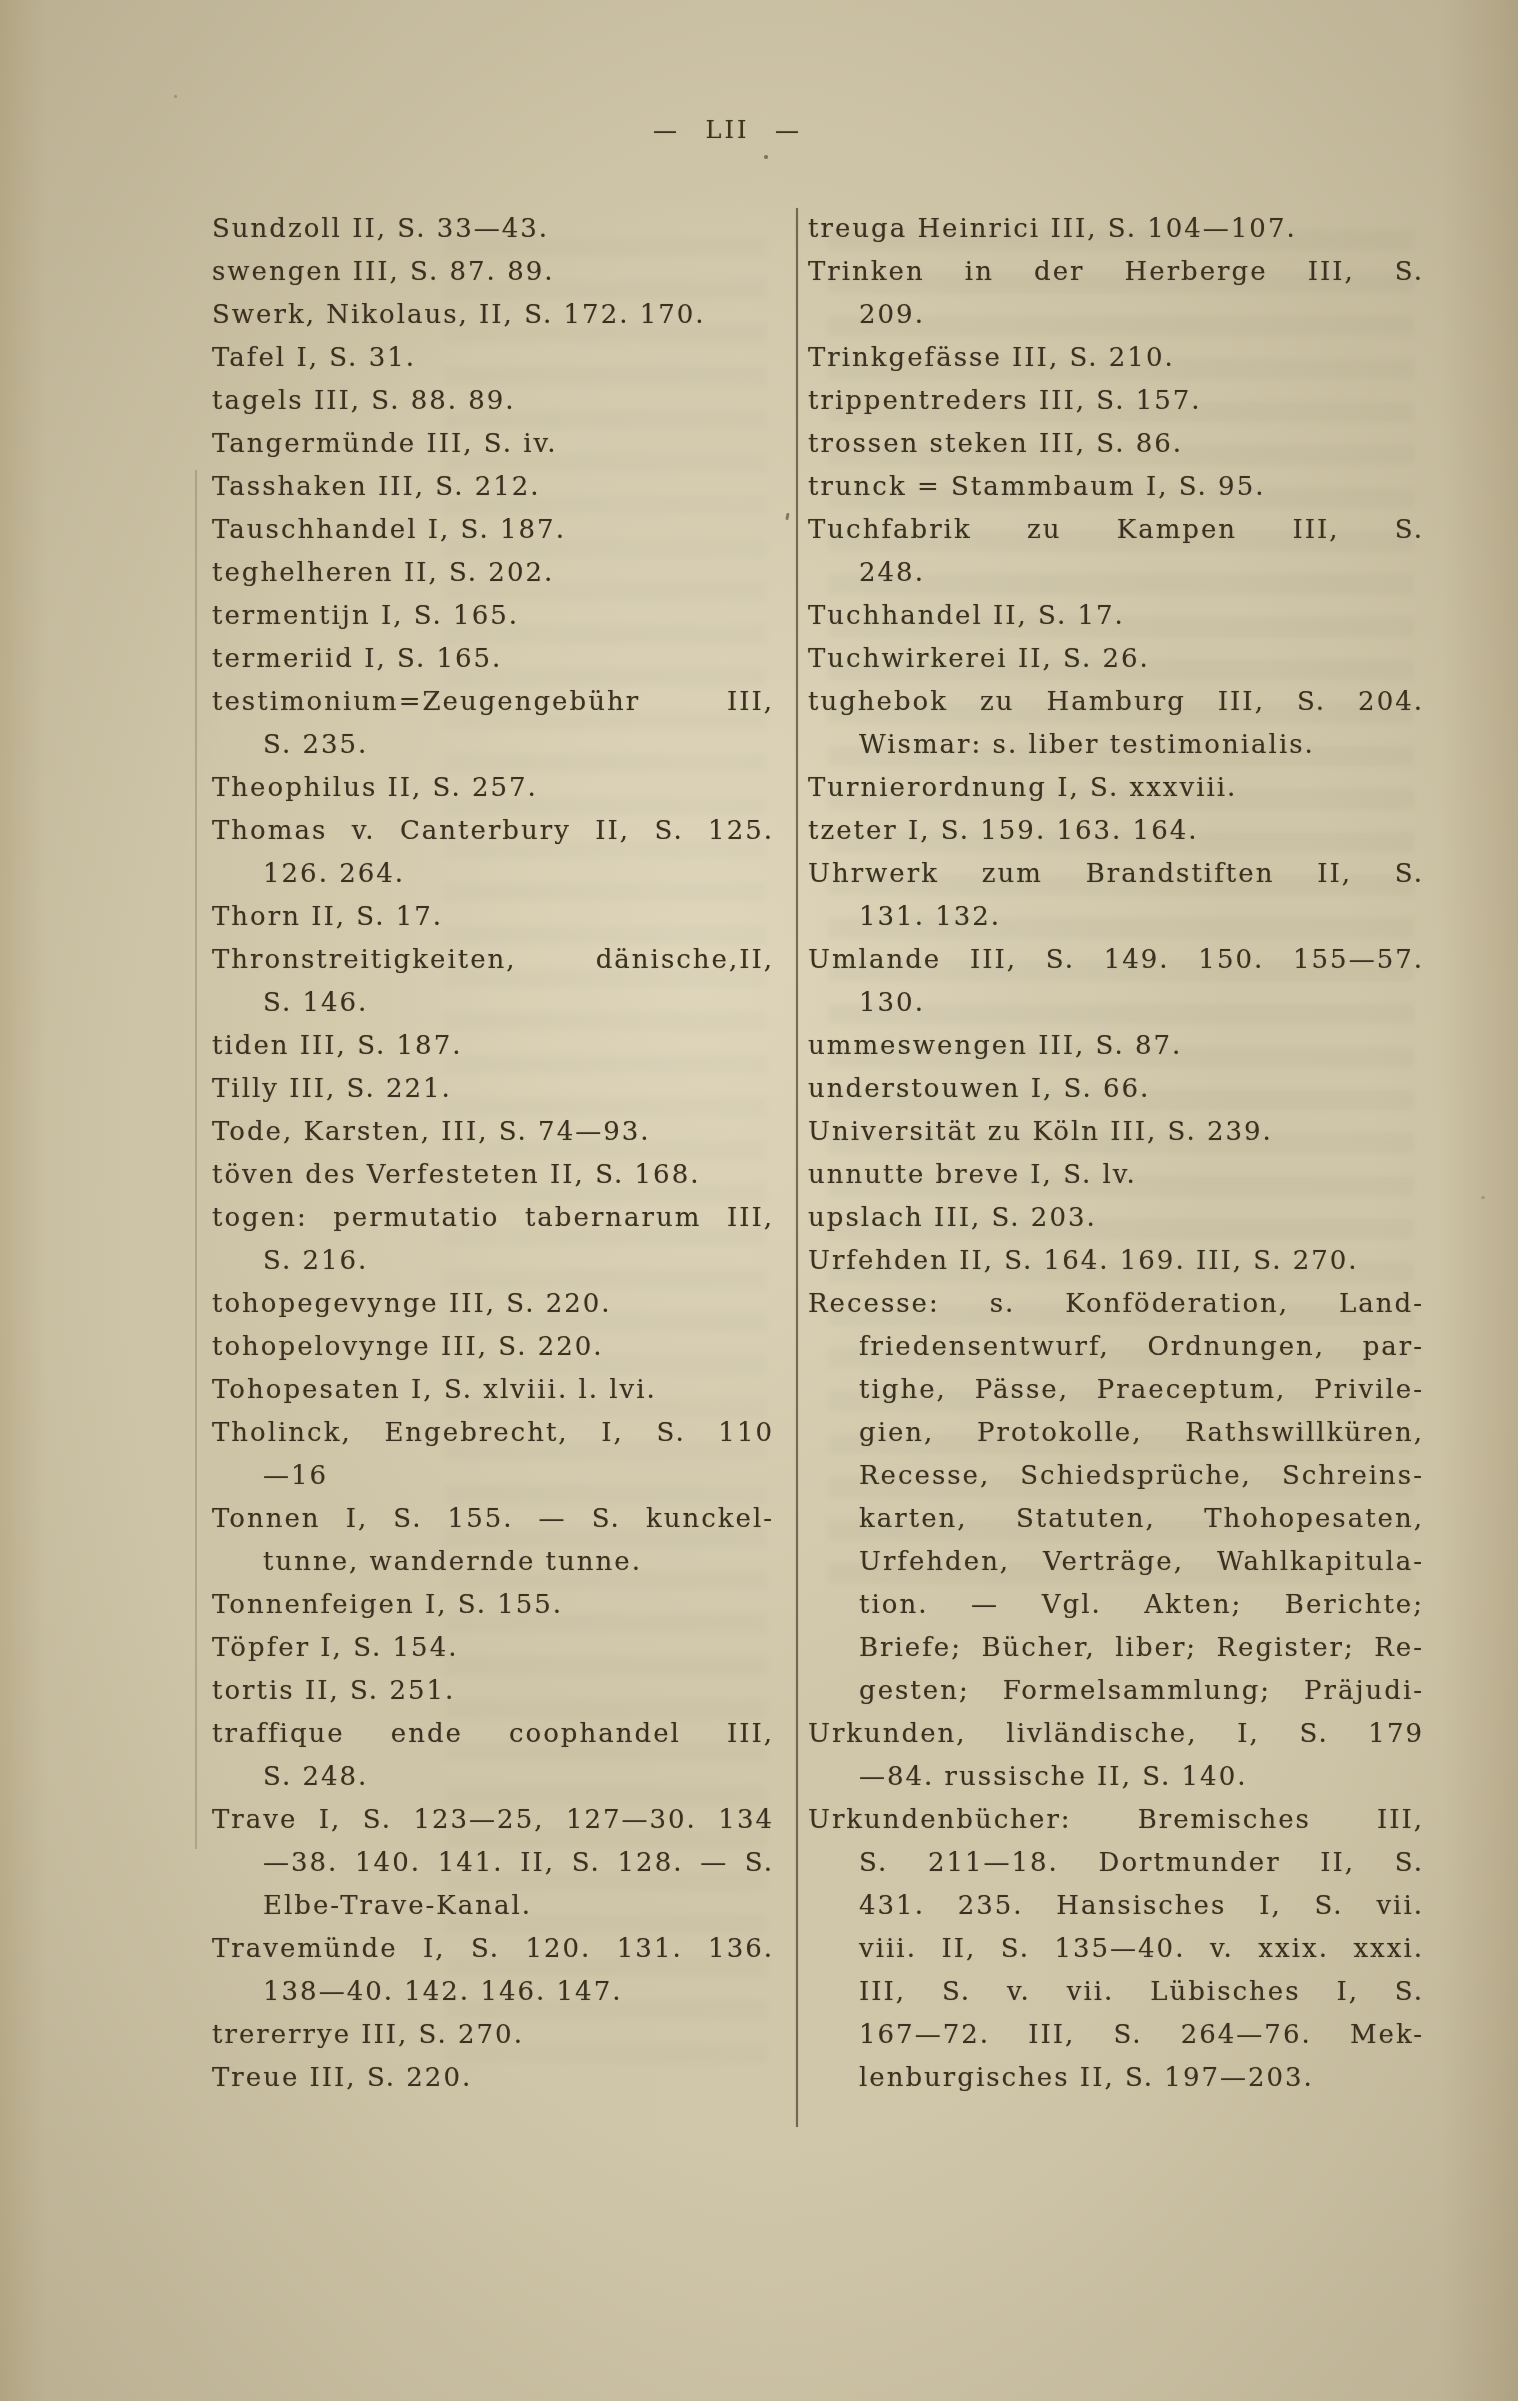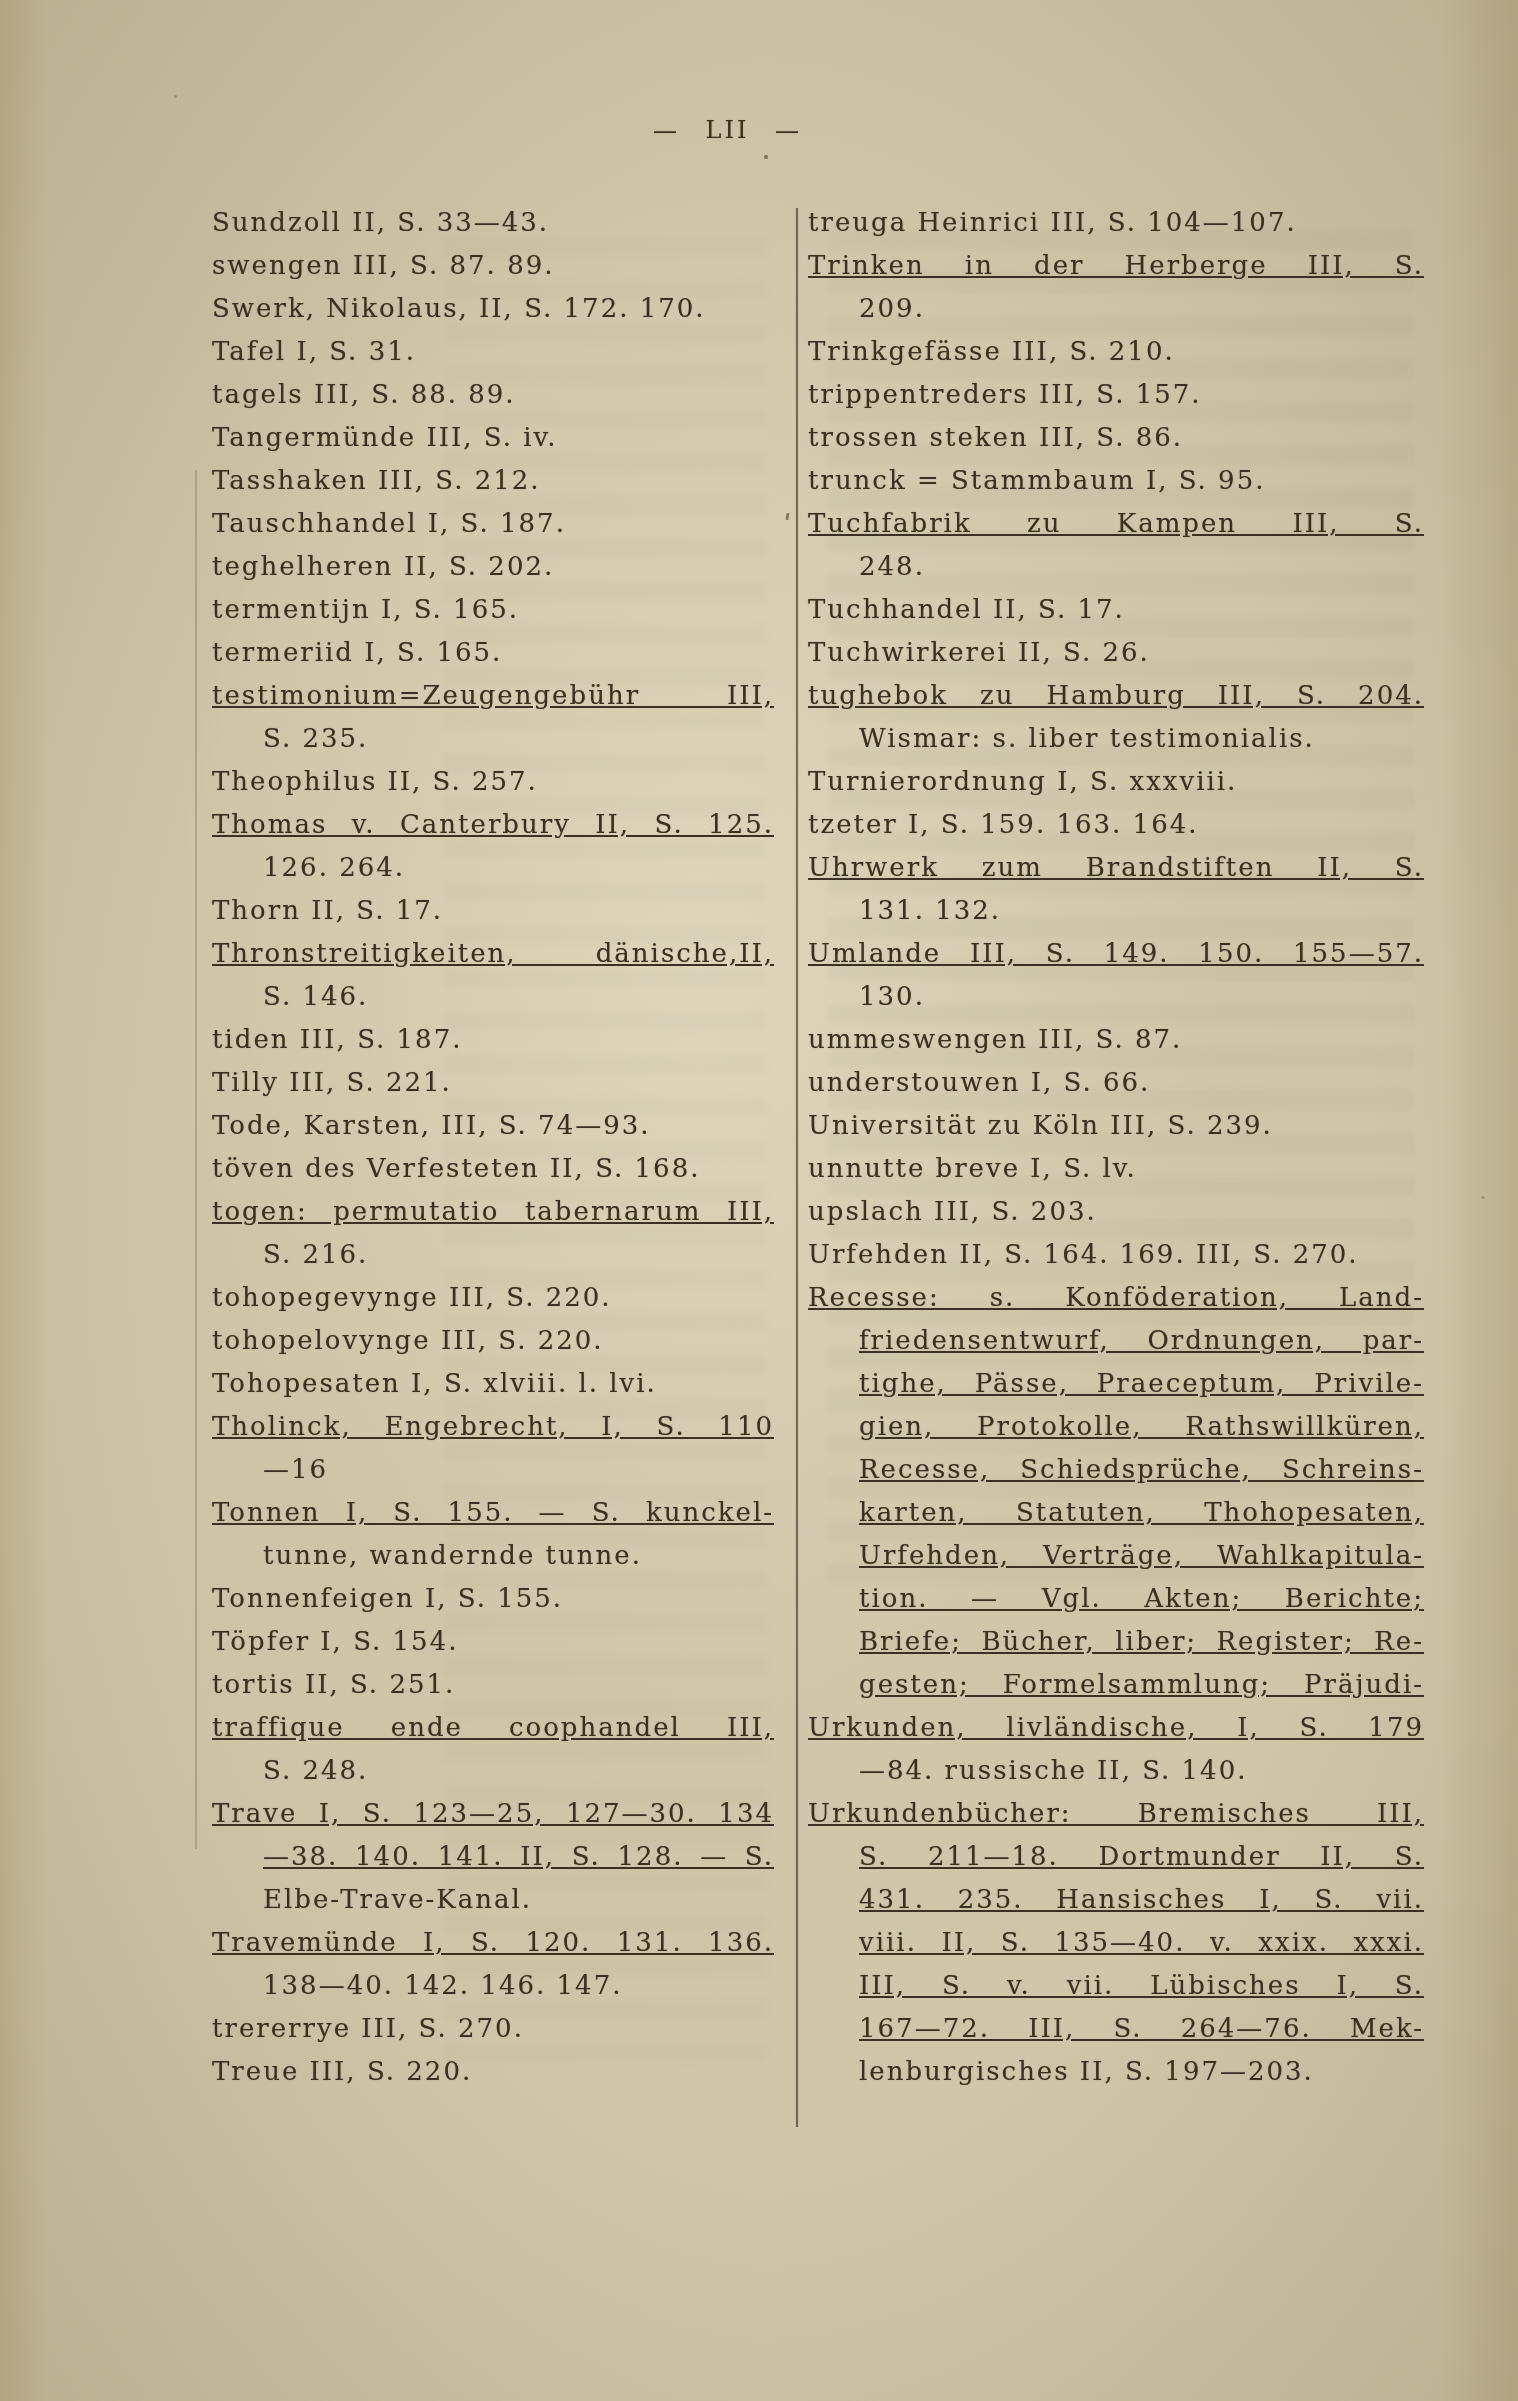--- a/index.html
+++ b/index.html
@@ -25,32 +25,32 @@
   .header .dash{transform:scaleY(1.1);}
   .divider{
     position:absolute;left:796px;top:208px;width:1.5px;height:1919px;
     background:rgba(56,46,28,0.62);
     box-shadow:0 0 1px rgba(56,46,28,0.5);
   }
   .crease{
     position:absolute;left:195px;top:470px;width:1.5px;height:1379px;
     background:rgba(70,58,38,0.22);filter:blur(0.5px);
   }
-  .col{position:absolute;top:201px;}
+  .col{position:absolute;top:207px;}
   .col-left{left:212px;width:562px;}
   .col-right{left:808px;width:616px;}
   .entry{margin:0;padding:0;}
   .line{
     height:43px;line-height:43px;
     font-size:26px;letter-spacing:2px;
     white-space:nowrap;
     text-shadow:0 0 1px rgba(58,49,32,0.35);
   }
   .line.indent{padding-left:51px;}
-  .line.just{text-align:justify;text-align-last:justify;text-justify:inter-word;text-decoration:underline;}
+  .line.just{text-align:justify;text-align-last:justify;text-justify:inter-word;}
   .bleed{
     position:absolute;pointer-events:none;filter:blur(2.5px);
     background:repeating-linear-gradient(180deg,
       rgba(122,124,104,0.10) 0px, rgba(122,124,104,0.10) 20px,
       rgba(122,124,104,0) 20px, rgba(122,124,104,0) 43px);
   }
   .bleed-a{left:828px;top:230px;width:586px;height:1364px;opacity:.55;}
   .bleed-b{left:444px;top:237px;width:323px;height:1843px;opacity:.35;}
   .speck{position:absolute;background:rgba(62,51,32,0.55);border-radius:50%;}
   .speck.s1{left:764px;top:155px;width:3.5px;height:3.5px;}

